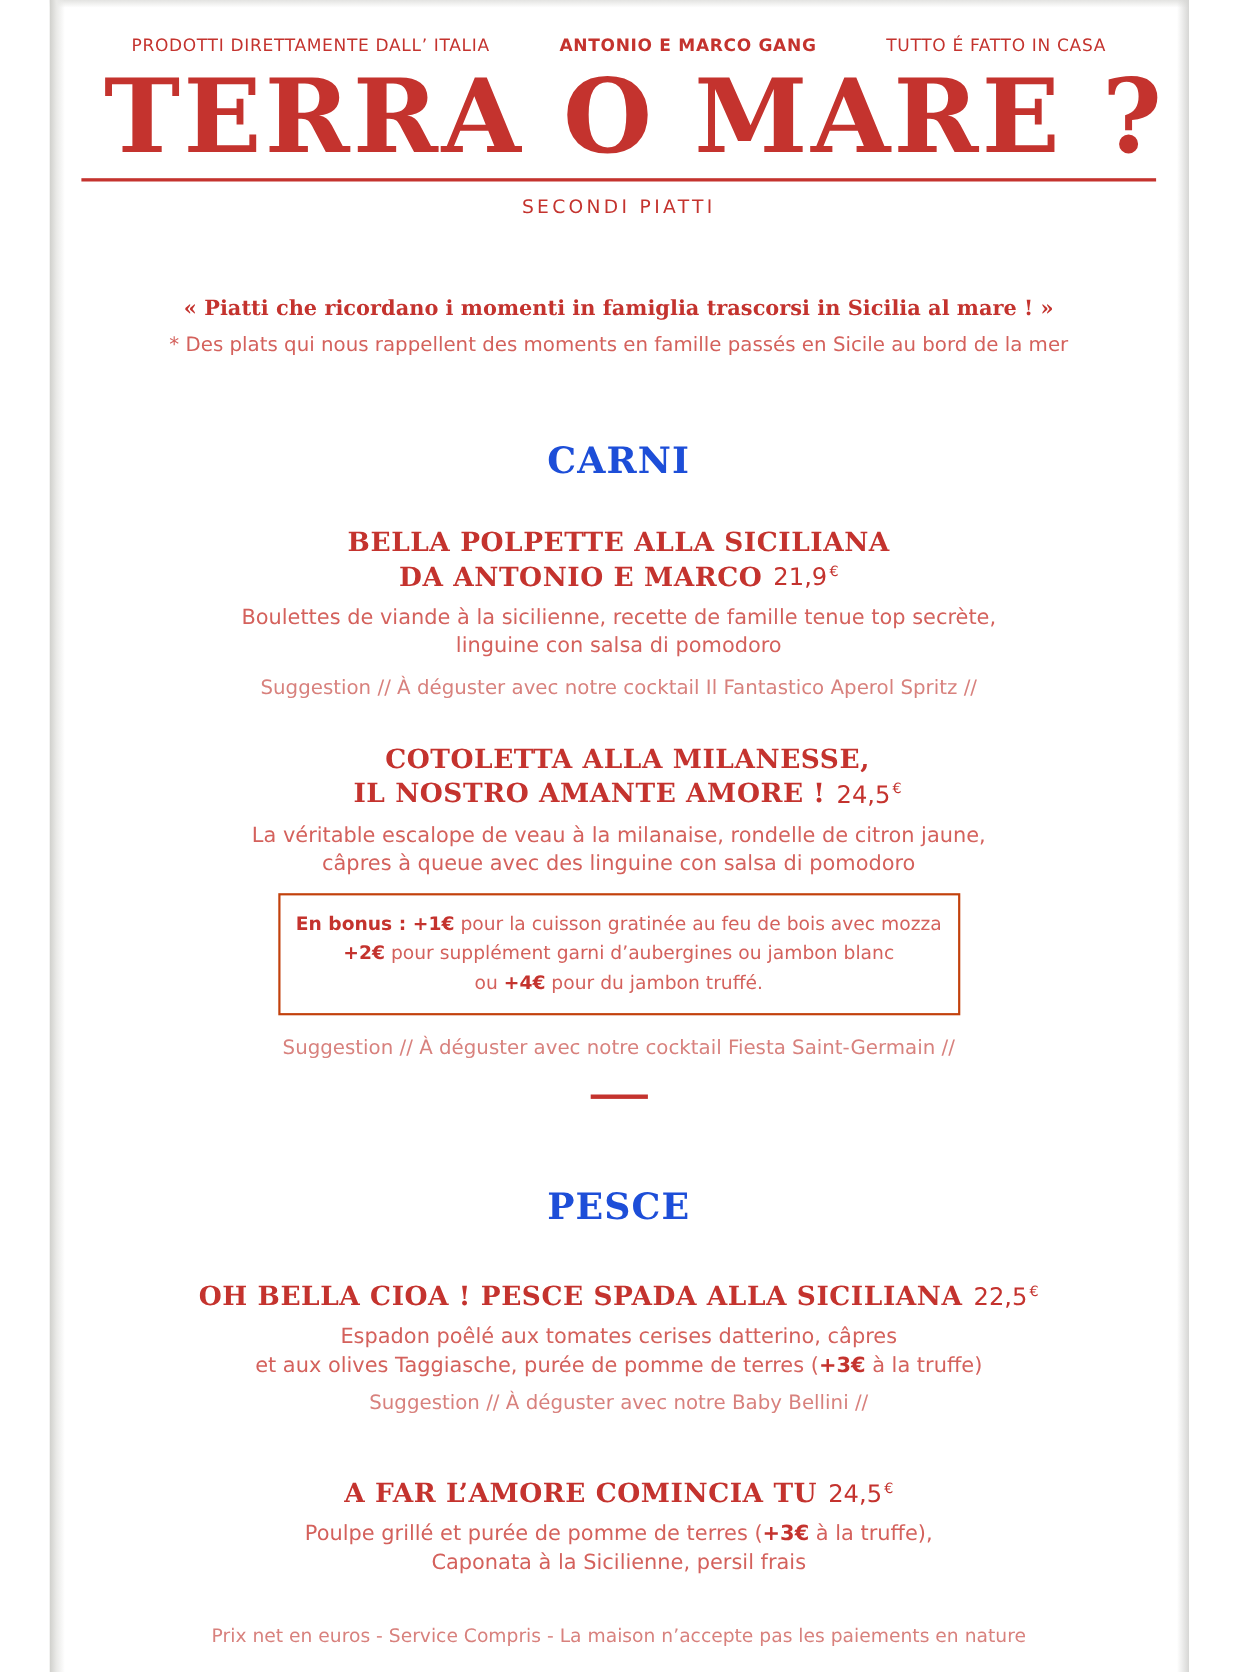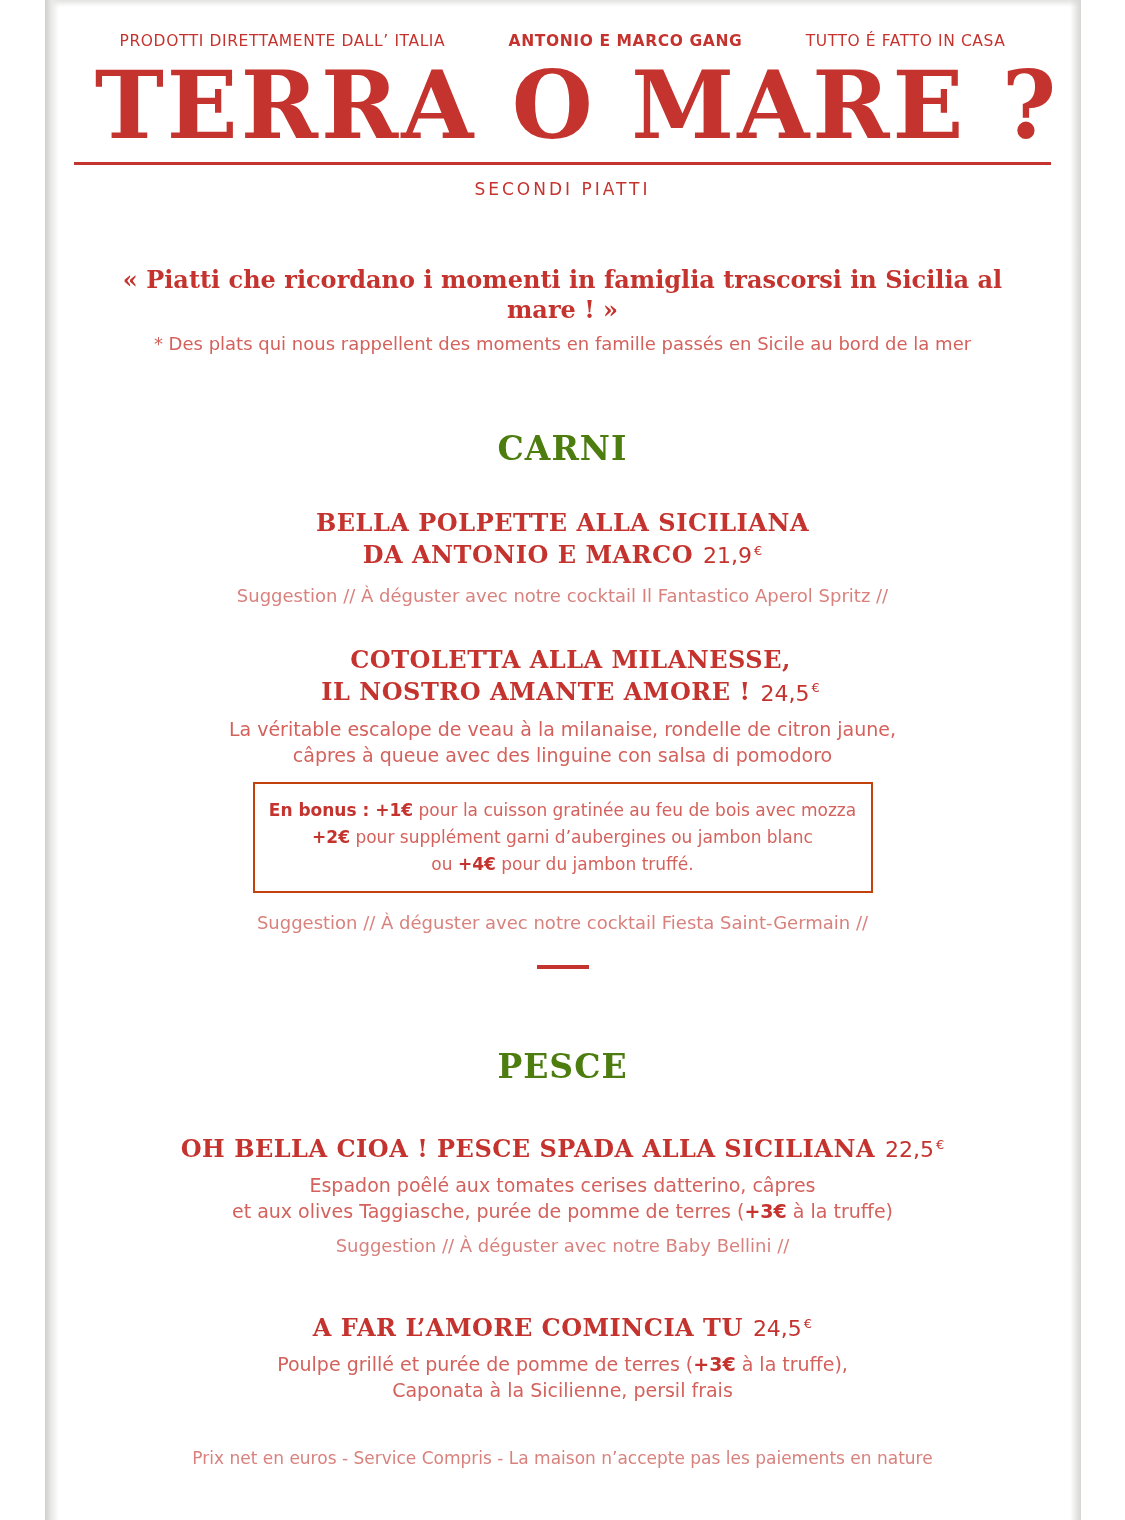--- a/index.html
+++ b/index.html
@@ -36,32 +36,32 @@
   }
   .rule{width:977px;margin:4px auto 0;border:0;border-top:3px solid #c4332e;}
   .menu-subtitle{
     margin-top:14px;text-align:center;font-size:17px;
     letter-spacing:3px;color:#c4332e;
   }
 
   .quote{
     margin:66px 40px 0;text-align:center;
     font-family:"DejaVu Serif","Liberation Serif",serif;
-    font-weight:bold;font-size:24px;line-height:30px;color:#c4332e;
+    font-weight:bold;font-size:19px;line-height:30px;color:#c4332e;
   }
   .quote-translation{
     margin:6px 40px 0;text-align:center;
     font-size:18px;line-height:26px;color:#d4615c;
   }
 
   .section-heading{
     margin:72px 0 0;text-align:center;
     font-family:"DejaVu Serif","Liberation Serif",serif;
     font-weight:bold;font-size:33px;line-height:40px;
-    letter-spacing:1px;color:#4d7c0f;
+    letter-spacing:1px;color:#1d4ed8;
   }
   .section-heading.pesce{margin-top:78px;}
 
   .dish-title{
     margin:40px 0 0;text-align:center;
     font-family:"DejaVu Serif","Liberation Serif",serif;
     font-weight:bold;font-size:24px;line-height:28px;
     letter-spacing:0.5px;color:#c4332e;
   }
   .dish-title .price{
@@ -118,20 +118,24 @@
 
   <p class="quote">« Piatti che ricordano i momenti in famiglia trascorsi in Sicilia al mare ! »</p>
   <p class="quote-translation">* Des plats qui nous rappellent des moments en famille passés en Sicile au bord de la mer</p>
 
   <h2 class="section-heading">CARNI</h2>
 
   <h3 class="dish-title">
     <span>BELLA POLPETTE ALLA SICILIANA</span><br>
     <span>DA ANTONIO E MARCO</span><span class="price"><span>21,9</span><sup>€</sup></span>
   </h3>
+  <p class="dish-desc">
+    <span>Boulettes de viande à la sicilienne, recette de famille tenue top secrète,</span><br>
+    <span>linguine con salsa di pomodoro</span>
+  </p>
   <p class="suggestion">Suggestion  // À déguster avec notre cocktail Il Fantastico Aperol Spritz //</p>
 
   <h3 class="dish-title" style="margin-top:38px;margin-left:16px;">
     <span>COTOLETTA ALLA MILANESSE,</span><br>
     <span>IL NOSTRO AMANTE AMORE !</span><span class="price"><span>24,5</span><sup>€</sup></span>
   </h3>
   <p class="dish-desc">
     <span>La véritable escalope de veau à la milanaise, rondelle de citron jaune,</span><br>
     <span>câpres à queue avec des linguine con salsa di pomodoro</span>
   </p>

